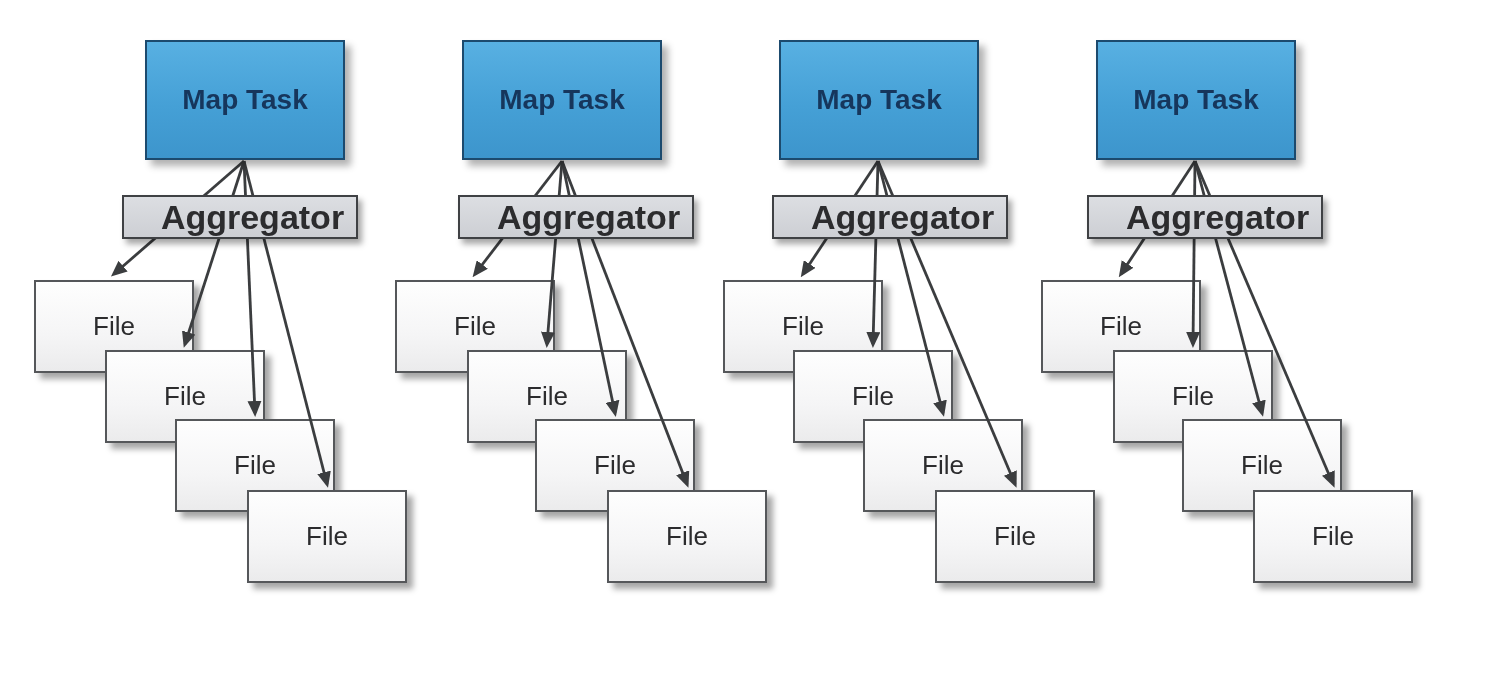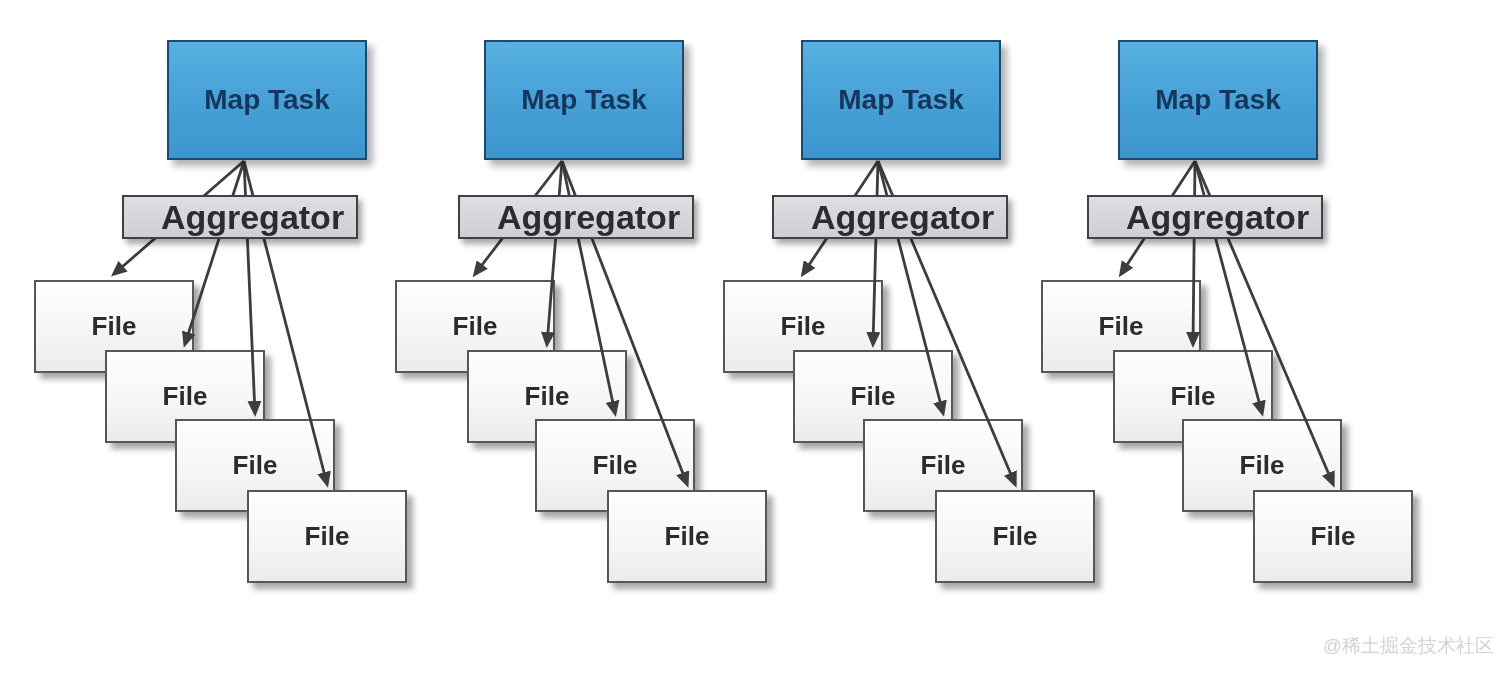--- a/index.html
+++ b/index.html
@@ -18,21 +18,20 @@
     position: absolute;
     top: 40px;
     width: 200px; height: 120px;
     background: linear-gradient(180deg, #58b0e2 0%, #45a0d6 55%, #3d95cc 100%);
     border: 2px solid #1c4a6e;
     box-shadow: 6px 6px 7px rgba(0,0,0,0.30);
     display: flex; align-items: center; justify-content: center;
     font-weight: bold; font-size: 28px; color: #16365c;
     z-index: 3;
     box-sizing: border-box;
-    margin-left: 22px;
   }
   .aggregator {
     position: absolute;
     top: 195px;
     width: 236px; height: 44px;
     background: linear-gradient(180deg, #dcdee2 0%, #cdcfd4 100%);
     border: 2px solid #3f4144;
     box-shadow: 4px 5px 6px rgba(0,0,0,0.35);
     display: flex; align-items: center; justify-content: center;
     font-weight: bold; font-size: 34px; color: #2c2c2e;
@@ -41,21 +40,21 @@
     box-sizing: border-box;
     padding-left: 25px;
   }
   .file {
     position: absolute;
     width: 160px; height: 93px;
     background: linear-gradient(180deg, #fefefe 0%, #f5f5f6 60%, #ebebec 100%);
     border: 2px solid #55575a;
     box-shadow: 6px 6px 6px rgba(0,0,0,0.35);
     display: flex; align-items: center; justify-content: center;
-    font-weight: bold; font-size: 26px; color: #2c2c2e;
+    font-weight: normal; font-size: 26px; color: #2c2c2e;
     z-index: 1;
     box-sizing: border-box;
   }
   .arrows {
     position: absolute;
     left: 0; top: 0;
     z-index: 2;
     pointer-events: none;
   }
   .arrows line { stroke: #3b3d3f; stroke-width: 2.8; }
@@ -122,15 +121,14 @@
   <div class="file" style="left:863px;top:419px">File</div>
   <div class="file" style="left:935px;top:490px">File</div>
 
   <div class="map-task" style="left:1096px">Map Task</div>
   <div class="aggregator" style="left:1087px">Aggregator</div>
   <div class="file" style="left:1041px;top:280px">File</div>
   <div class="file" style="left:1113px;top:350px">File</div>
   <div class="file" style="left:1182px;top:419px">File</div>
   <div class="file" style="left:1253px;top:490px">File</div>
 
-  <div class="watermark">@稀土掘金技术社区</div>
 
 </div>
 
 </body></html>

